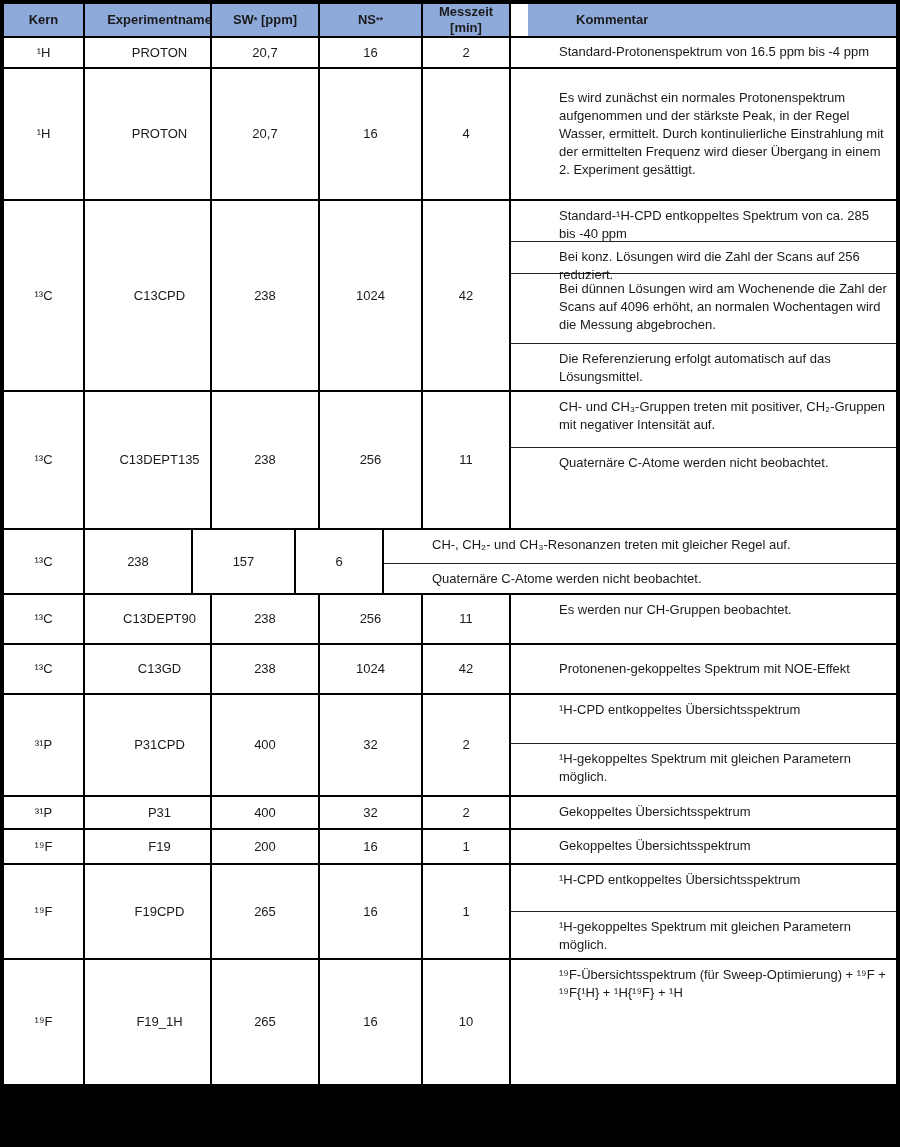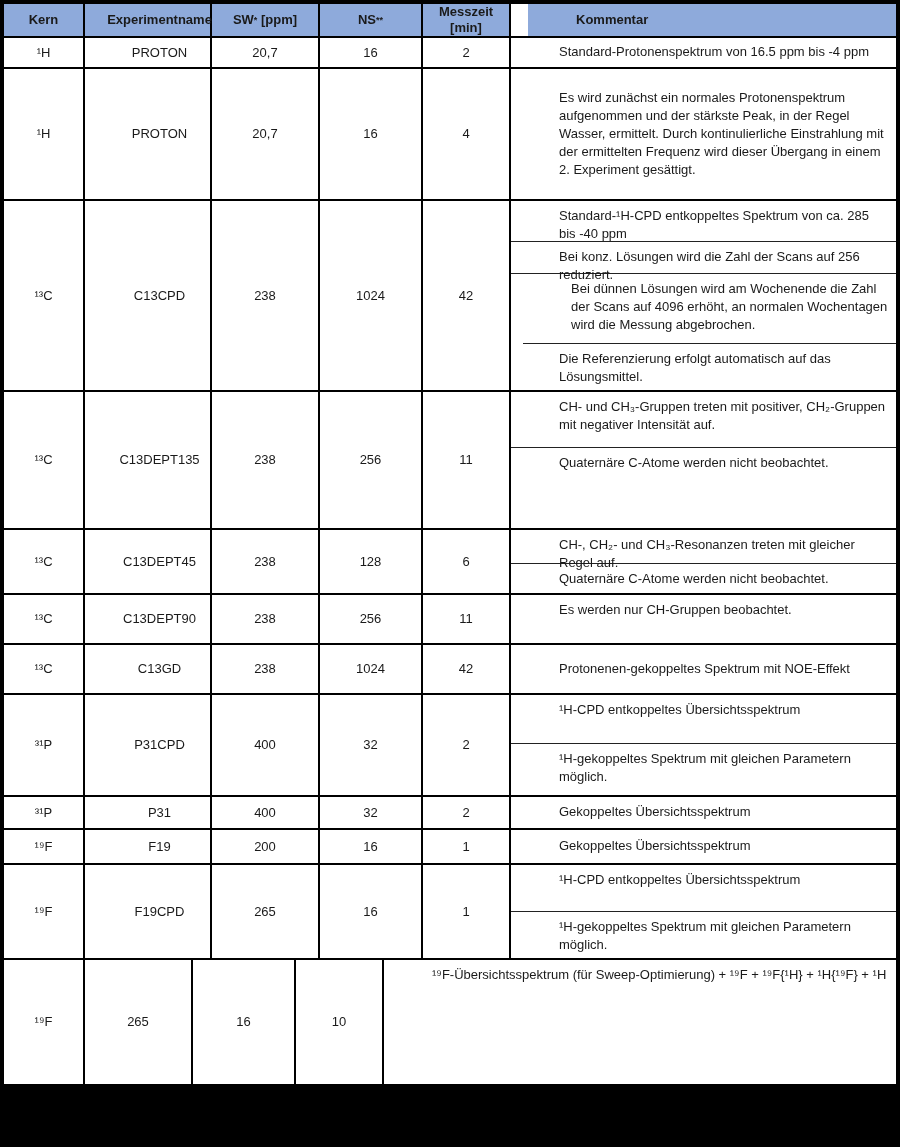--- a/index.html
+++ b/index.html
@@ -154,21 +154,21 @@
         </div>
         <div class="cell c3">
           <span>1024</span>
         </div>
         <div class="cell c4">
           <span>42</span>
         </div>
         <div class="cell c5">
           <div class="subcell" style="height: 41px;"><span>Standard-¹H-CPD entkoppeltes Spektrum von ca. 285 bis -40 ppm</span></div>
           <div class="subcell" style="height: 32px;"><span>Bei konz. Lösungen wird die Zahl der Scans auf 256 reduziert.</span></div>
-          <div class="subcell" style="height: 83px; margin-left: 12px;"><span>Bei dünnen Lösungen wird am Wochenende die Zahl der Scans auf 4096 erhöht, an normalen Wochentagen wird die Messung abgebrochen.</span></div>
+          <div class="subcell" style="height: 83px;"><span>Bei dünnen Lösungen wird am Wochenende die Zahl der Scans auf 4096 erhöht, an normalen Wochentagen wird die Messung abgebrochen.</span></div>
           <div class="subcell"><span>Die Referenzierung erfolgt automatisch auf das Lösungsmittel.</span></div>
         </div>
       </div>
       <div class="row" style="height: 138px;">
         <div class="cell c0">
           <span>¹³C</span>
         </div>
         <div class="cell c1">
           <span>C13DEPT135</span>
         </div>
@@ -183,28 +183,25 @@
         </div>
         <div class="cell c5">
           <div class="subcell" style="height: 56px;"><span>CH- und CH₃-Gruppen treten mit positiver, CH₂-Gruppen mit negativer Intensität auf.</span></div>
           <div class="subcell"><span>Quaternäre C-Atome werden nicht beobachtet.</span></div>
         </div>
       </div>
       <div class="row" style="height: 65px;">
         <div class="cell c0">
           <span>¹³C</span>
         </div>
-        <div class="cell c1">
-          <span>C13DEPT45</span>
-        </div>
-        <div class="cell c2">
-          <span>238</span>
-        </div>
-        <div class="cell c3">
-          <span>128</span>
+        <div class="cell c2">
+          <span>238</span>
+        </div>
+        <div class="cell c3">
+          <span>157</span>
         </div>
         <div class="cell c4">
           <span>6</span>
         </div>
         <div class="cell c5">
           <div class="subcell" style="height: 34px;"><span>CH-, CH₂- und CH₃-Resonanzen treten mit gleicher Regel auf.</span></div>
           <div class="subcell"><span>Quaternäre C-Atome werden nicht beobachtet.</span></div>
         </div>
       </div>
       <div class="row" style="height: 50px;">
@@ -331,20 +328,23 @@
           <span>1</span>
         </div>
         <div class="cell c5">
           <div class="subcell" style="height: 49px;"><span>¹H-CPD entkoppeltes Übersichtsspektrum</span></div>
           <div class="subcell"><span>¹H-gekoppeltes Spektrum mit gleichen Parametern möglich.</span></div>
         </div>
       </div>
       <div class="row" style="height: 124px;">
         <div class="cell c0">
           <span>¹⁹F</span>
+        </div>
+        <div class="cell c1">
+          <span>F19_1H</span>
         </div>
         <div class="cell c2">
           <span>265</span>
         </div>
         <div class="cell c3">
           <span>16</span>
         </div>
         <div class="cell c4">
           <span>10</span>
         </div>

